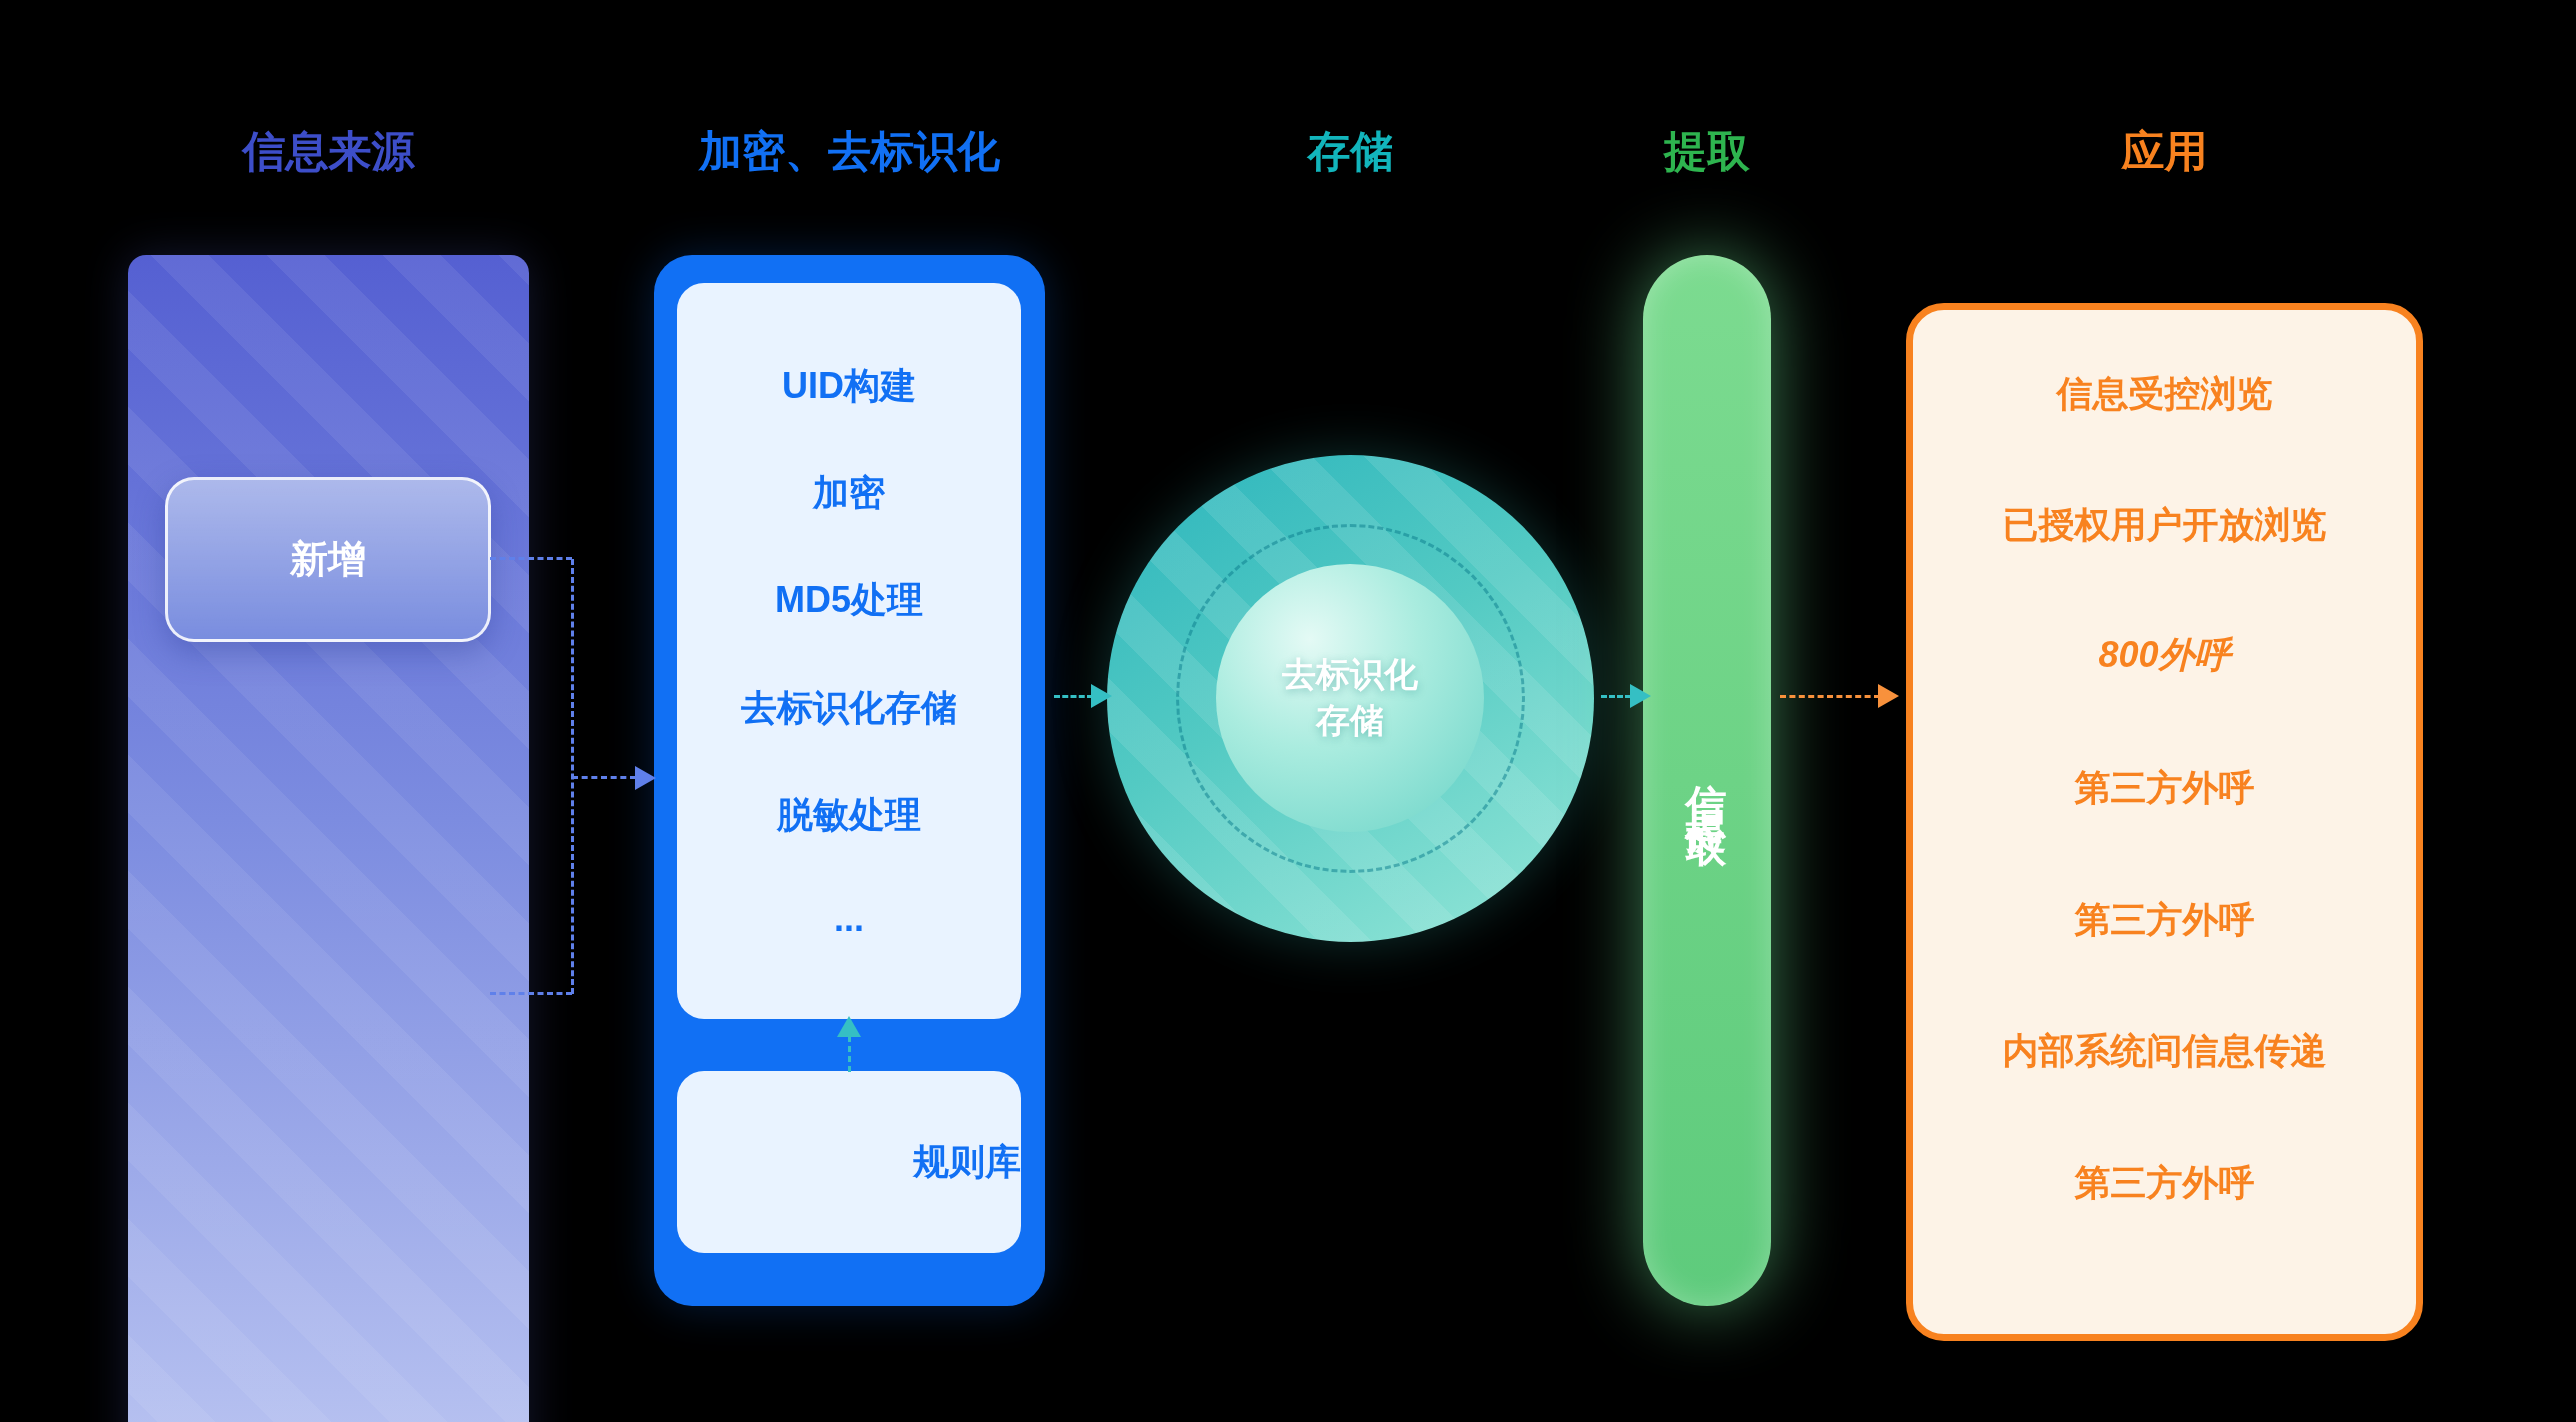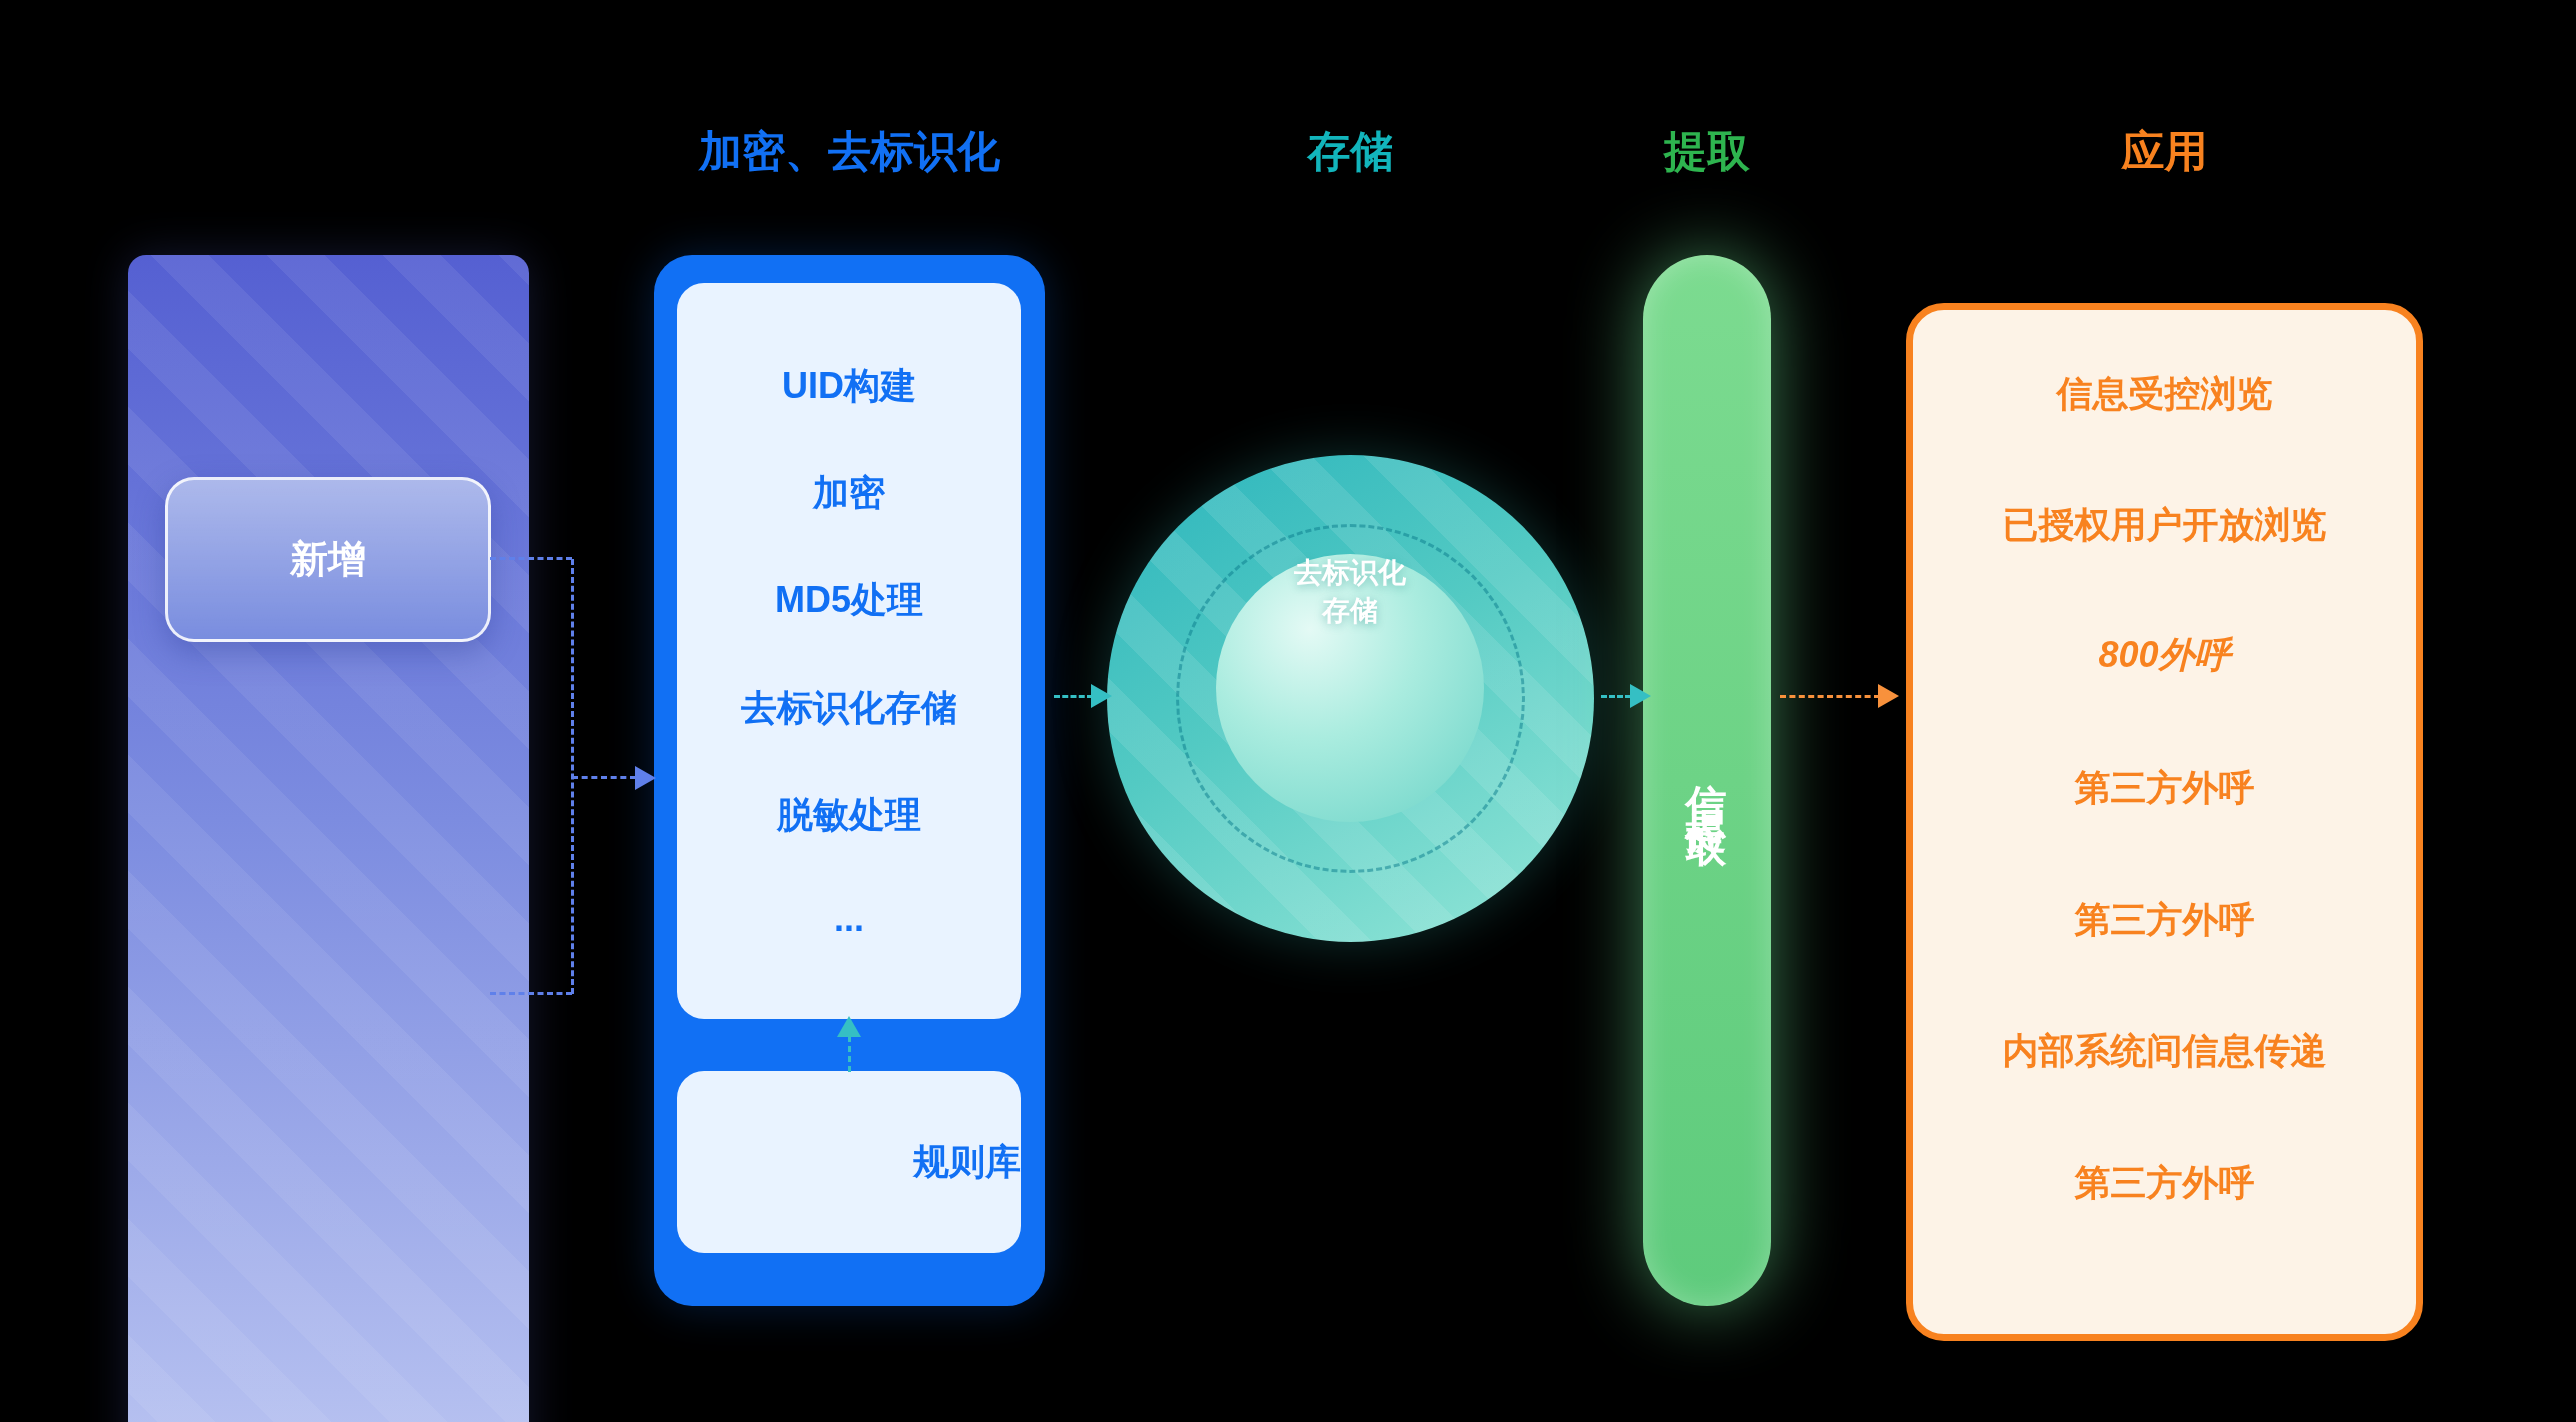--- a/index.html
+++ b/index.html
@@ -68,25 +68,25 @@
     background:
       repeating-linear-gradient(45deg, rgba(255,255,255,0.10) 0 38px, rgba(255,255,255,0) 38px 75px),
       linear-gradient(150deg, #2cb5bd 0%, #53cac3 45%, #96e7d8 100%);
     box-shadow:0 0 54px rgba(60,200,190,0.25);
   }
   .storage-dashed {
     position:absolute; left:69px; top:69px; width:349px; height:349px;
     border-radius:50%; border:3.6px dashed rgba(10,125,140,0.5);
   }
   .storage-inner {
-    position:absolute; left:109px; top:99px; width:268px; height:268px;
+    position:absolute; left:109px; top:109px; width:268px; height:268px;
     border-radius:50%;
     background: radial-gradient(circle at 35% 28%, #e4faf5 0%, #aaecdf 42%, #6ad3c7 100%);
-    display:flex; flex-direction:column; align-items:center; 
-    color:#fff; font-size:28px; font-weight:bold; line-height:1.35;
+    display:flex; flex-direction:column; align-items:center; justify-content:center;
+    color:#fff; font-size:34px; font-weight:bold; line-height:1.35;
     text-shadow:0 1.8px 9px rgba(20,130,125,0.4);
   }
 
   
   .extract-bar {
     position:absolute; left:1643px; top:255px; width:128px; height:1051px;
     border-radius:66px;
     background: linear-gradient(180deg, #7cdb90 0%, #5ecb7c 100%);
     box-shadow:0 0 72px rgba(110,225,150,0.55), inset 0 0 30px rgba(255,255,255,0.28);
     display:flex; align-items:center; justify-content:center;
@@ -155,20 +155,21 @@
   .head-ext-apply{ left:1878px; top:684px; }
 
   .seg-rule-v    { left:848px;  top:1036px; height:36px; }
   .head-rule     { left:837px;  top:1016px; }
 </style>
 </head>
 <body>
 
 <div class="stage">
 
+  <div class="title title-source">信息来源</div>
   <div class="title title-encrypt">加密、去标识化</div>
   <div class="title title-storage">存储</div>
   <div class="title title-extract">提取</div>
   <div class="title title-apply">应用</div>
 
   <div class="col-source">
     <div class="source-box source-box-new">
       <span>新增</span>
     </div>
   </div>

